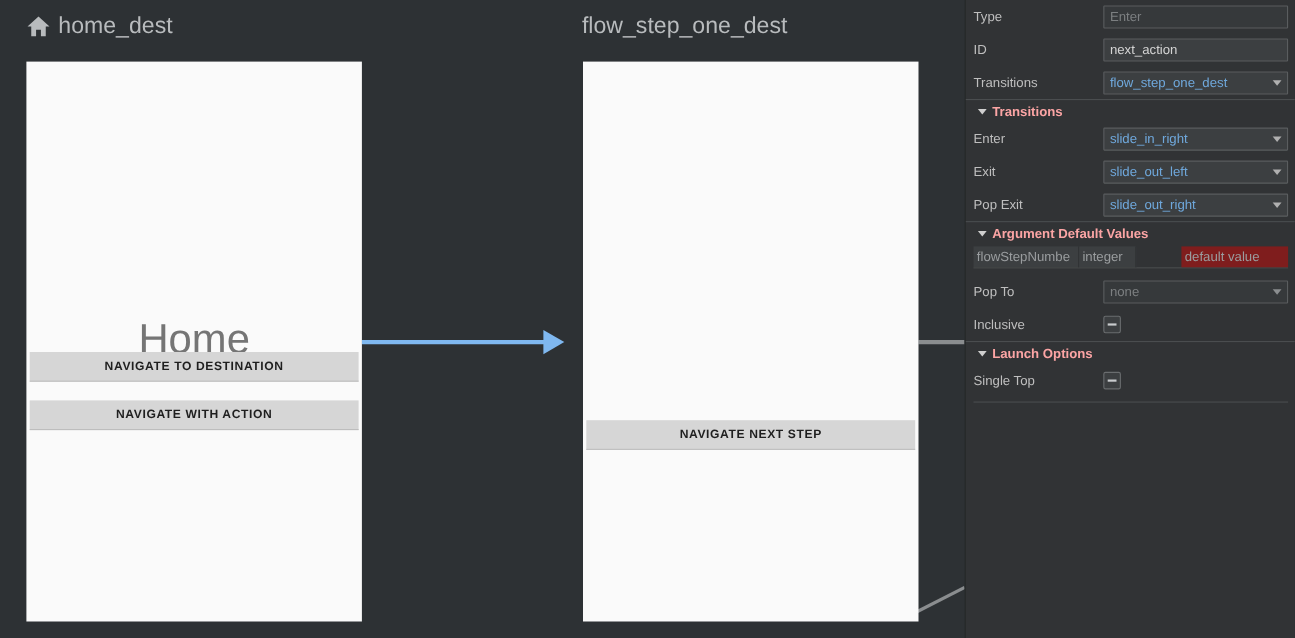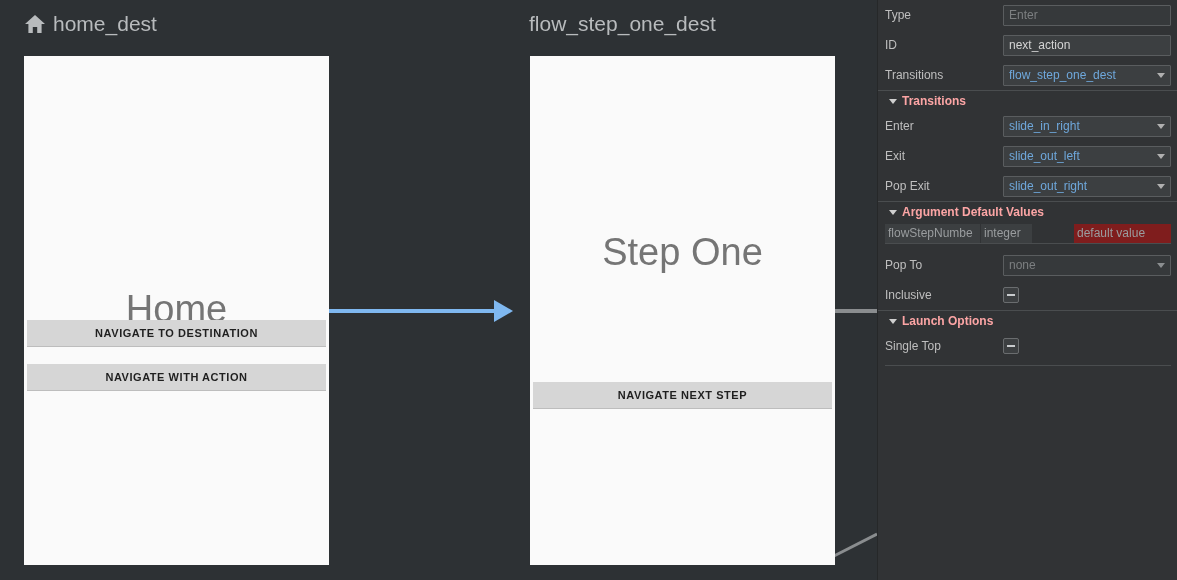--- a/index.html
+++ b/index.html
@@ -215,21 +215,20 @@
       <div class="card-title" style="top:232px; font-size:38px;">Home</div>
       <div class="mat-button" style="left:3px; top:264px; width:299px;">NAVIGATE TO DESTINATION</div>
       <div class="mat-button" style="left:3px; top:308px; width:299px;">NAVIGATE WITH ACTION</div>
     </div>
 
     <div class="dest-title" style="left:529px; top:12px;">
       <span>flow_step_one_dest</span>
     </div>
 
     <div class="phone-card" style="left:530px; top:56px; width:305px; height:509px;">
-      <div class="card-title" style="top:175px; font-size:38px;">Step One</div>
       <div class="mat-button" style="left:3px; top:326px; width:299px;">NAVIGATE NEXT STEP</div>
     </div>
 
   </div>
 
   <div id="panel">
 
     <div class="prow">
       <div class="plabel">Type</div>
       <div class="pfield muted">

